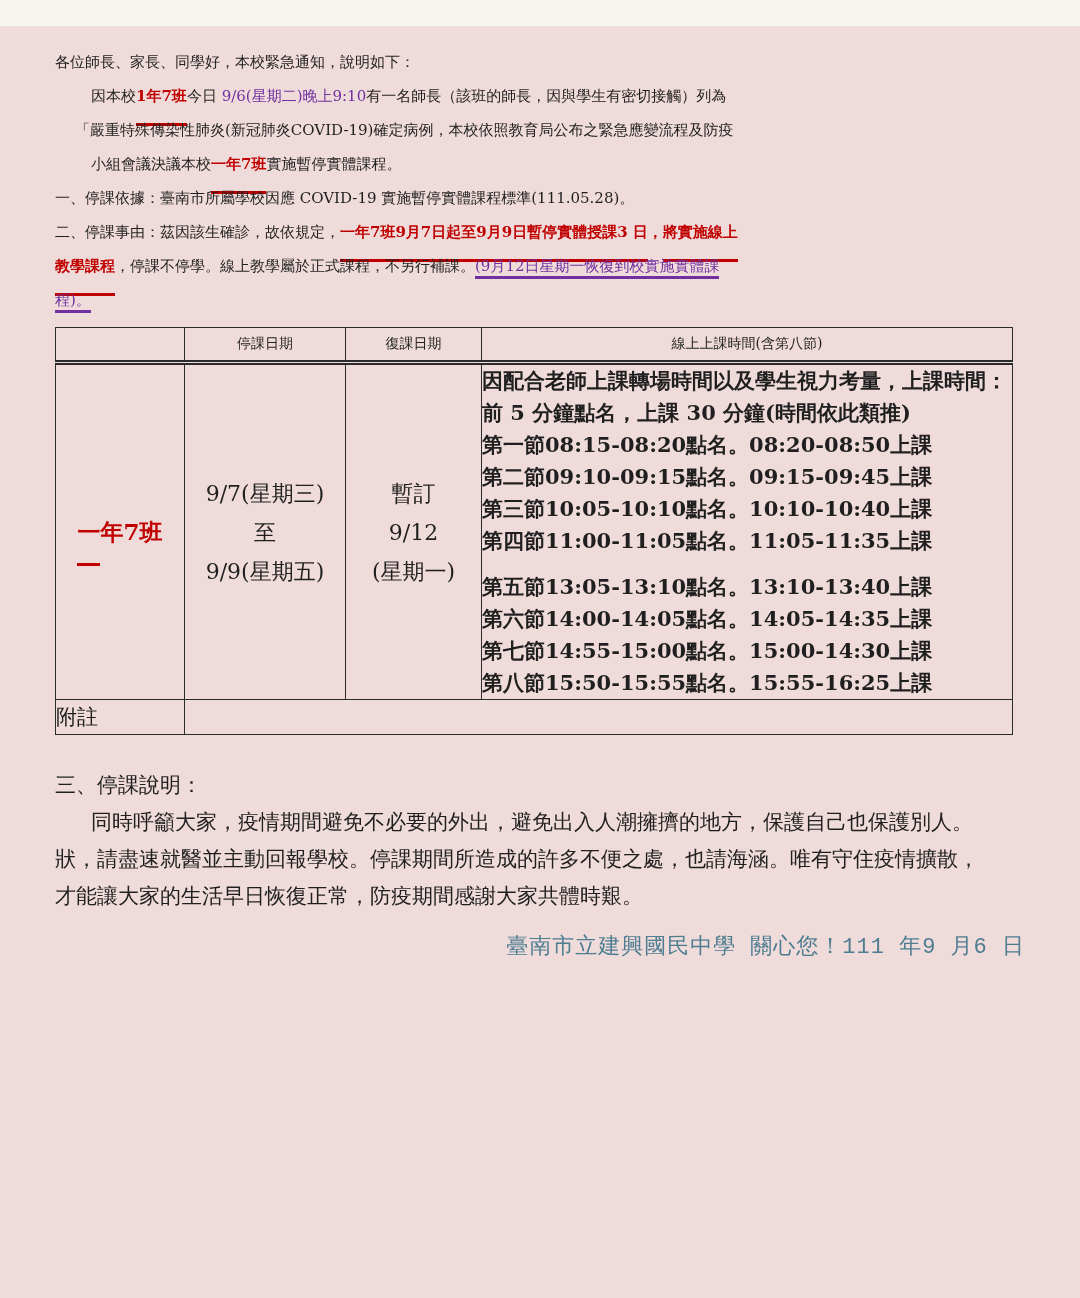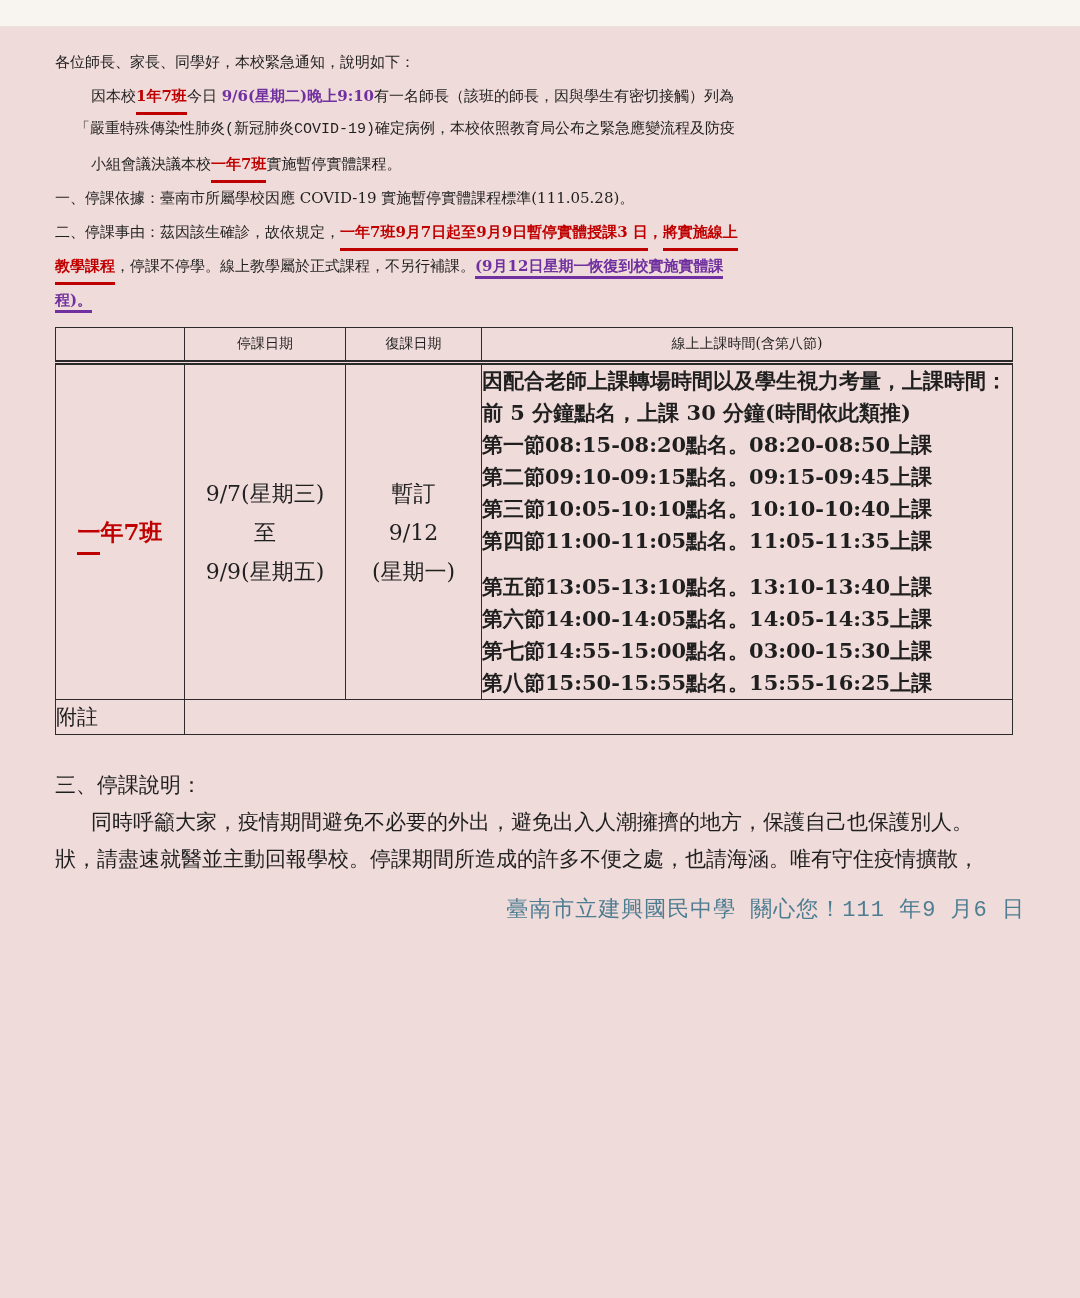--- a/index.html
+++ b/index.html
@@ -27,28 +27,28 @@
     font-size: 29px;
     font-weight: bold;
     letter-spacing: 3px;
     color: #b2302a;
   }
   .line {
     font-size: 15px;
     line-height: 34px;
     white-space: nowrap;
   }
-  .indent1 { padding-left: 20px; font-family: Liberation Mono, monospace; }
+  .indent1 { padding-left: 20px; }
   .indent2 { padding-left: 36px; }
 
   .seg-n  { color: #1f1f1f; }
   .seg-r  { color: #c00000; font-weight: bold; }
-  .seg-ru { color: #c00000; font-weight: bold; border-bottom: 3px solid #c00000; padding-bottom: 7px; }
-  .seg-p  { color: #7030a0; font-weight: bold; }
-  .seg-pu { color: #7030a0; font-weight: bold; border-bottom: 3px solid #7030a0; padding-bottom: 1px; }
+  .seg-ru { color: #c00000; font-weight: bold; border-bottom: 3px solid #c00000; padding-bottom: 18px; }
+  .seg-p  { color: #7030a0; font-weight: normal; }
+  .seg-pu { color: #7030a0; font-weight: normal; border-bottom: 3px solid #7030a0; padding-bottom: 1px; }
 
   table.suspension {
     border-collapse: collapse;
     margin-top: 10px;
     table-layout: fixed;
     width: 955px;
   }
   table.suspension th, table.suspension td {
     border: 1.6px solid #2b2b2b;
     padding: 0;
@@ -163,31 +163,32 @@
           <div>
               <div class="period">第一節08:15-08:20點名。08:20-08:50上課</div>
               <div class="period">第二節09:10-09:15點名。09:15-09:45上課</div>
               <div class="period">第三節10:05-10:10點名。10:10-10:40上課</div>
               <div class="period">第四節11:00-11:05點名。11:05-11:35上課</div>
             </div>
           <div class="sched-gap"></div>
           <div>
               <div class="period">第五節13:05-13:10點名。13:10-13:40上課</div>
               <div class="period">第六節14:00-14:05點名。14:05-14:35上課</div>
-              <div class="period">第七節14:55-15:00點名。03:00-15:30上課</div>
+              <div class="period">第七節14:55-15:00點名。15:00-14:30上課</div>
               <div class="period">第八節15:50-15:55點名。15:55-16:25上課</div>
             </div>
         </td>
       </tr>
       <tr>
         <td class="note-label-cell">附註</td>
         <td colspan="3"></td>
       </tr>
     </tbody>
   </table>
 
   <div class="s3-heading">三、停課說明：</div>
   <div class="s3-line indent2">同時呼籲大家，疫情期間避免不必要的外出，避免出入人潮擁擠的地方，保護自己也保護別人。</div>
   <div class="s3-line">狀，請盡速就醫並主動回報學校。停課期間所造成的許多不便之處，也請海涵。唯有守住疫情擴散，</div>
+  <div class="s3-line">才能讓大家的生活早日恢復正常，防疫期間感謝大家共體時艱。</div>
 
   <div class="signature">臺南市立建興國民中學 關心您！111 年9 月6 日</div>
 
 </div>
 
 </body></html>

